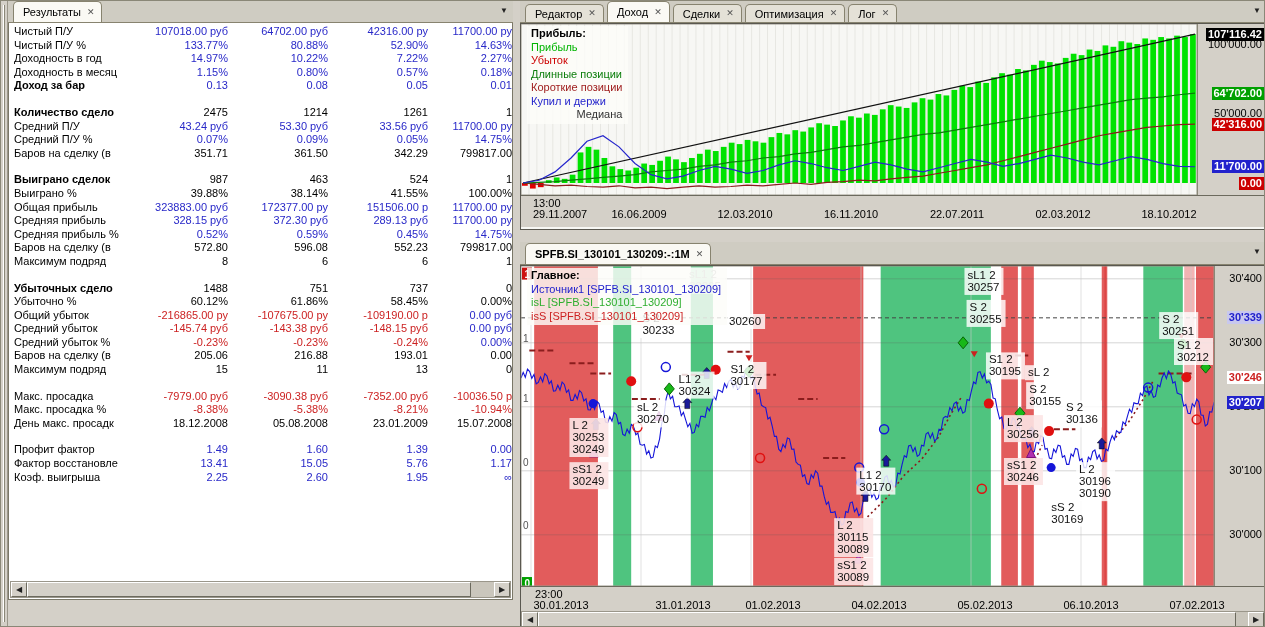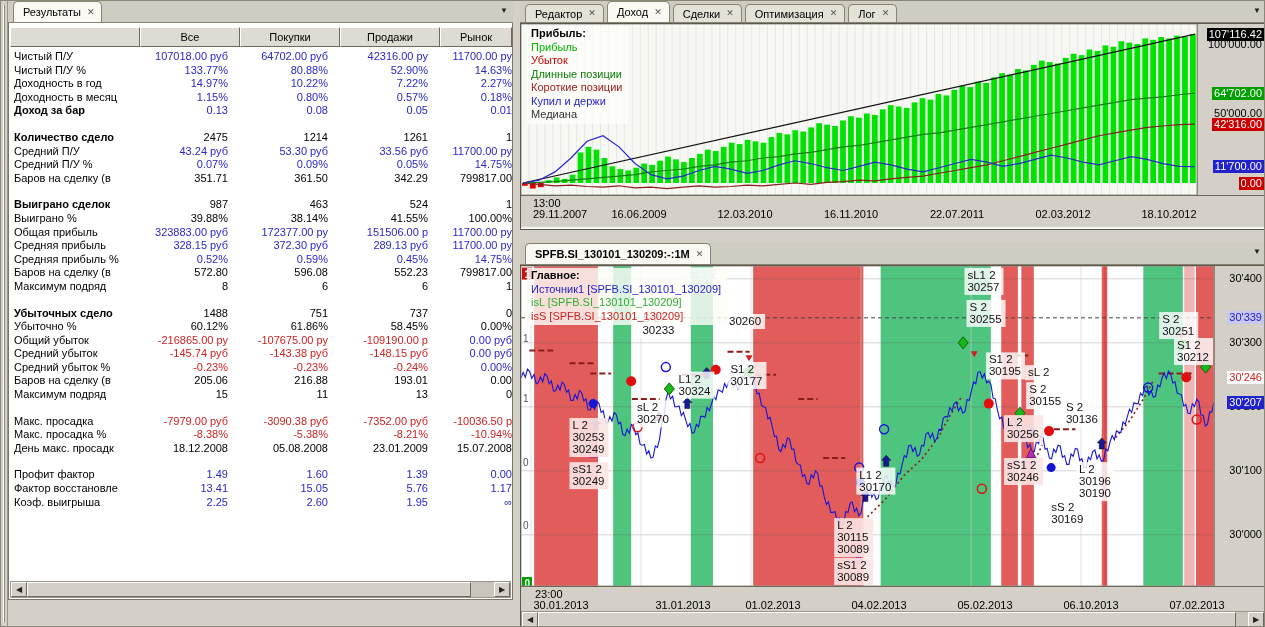--- a/index.html
+++ b/index.html
@@ -38,21 +38,21 @@
   .right-pane{position:absolute;left:519px;top:0;width:746px;height:627px;}
   .right-pane .tabstrip.top{left:0;right:0;top:0;}
   .chart-frame{position:absolute;background:#f7f7f4;border:1px solid #5a5850;box-sizing:border-box;}
   .frame-top{left:0;right:0;top:22px;height:207px;}
   .hsplit{position:absolute;left:0;right:0;top:229px;height:12px;background:#d4d0c8;}
   .tabstrip.bottomstrip{left:0;right:0;top:241px;height:23px;}
   .frame-bot{left:0;right:0;top:264px;height:363px;}
   .plotwrap{position:absolute;left:0;top:0;}
   .gutter{position:absolute;top:0;background:#d4d0c8;border-left:1px solid #8a8777;box-sizing:border-box;}
   .badge{position:absolute;right:1px;font-size:11px;line-height:13px;padding:0 2px;white-space:nowrap;}
-  .badge.colored{font-weight:normal;}
+  .badge.colored{font-weight:bold;}
   .xaxis{position:absolute;left:0;right:0;background:#d4d0c8;border-top:1px solid #6c6a5e;box-sizing:border-box;}
   .xtick{position:absolute;top:12px;transform:translateX(-50%);white-space:nowrap;}
   .xtime{position:absolute;top:1px;white-space:nowrap;}
   .legendbox{position:absolute;left:6px;top:2px;background:rgba(252,252,249,0.82);padding:1px 6px 2px 4px;pointer-events:none;z-index:5;}
   .legendbox div{line-height:13.5px;white-space:nowrap;}
   .legendbox .ltitle{font-weight:bold;color:#000;}
   svg{display:block;}
 </style>
 </head>
 <body>
@@ -64,27 +64,20 @@
   <div class="left-pane">
     <div class="tabstrip">
       <div class="tab active">
         <span>Результаты</span>
         <span class="tabclose">✕</span>
       </div>
       <div class="strip-dd">▼</div>
     </div>
     <div class="left-body">
       <div class="tablewrap" id="results-table">
-          <div class="thead">
-            <div class="hcell blank"></div>
-            <div class="hcell">Все</div>
-            <div class="hcell">Покупки</div>
-            <div class="hcell">Продажи</div>
-            <div class="hcell c4">Рынок</div>
-          </div>
           <div class="trow">
             <div class="rlabel">Чистый П/У</div>
             <div class="tcell c-b">107018.00 руб</div>
             <div class="tcell c-b">64702.00 руб</div>
             <div class="tcell c-b">42316.00 ру</div>
             <div class="tcell c-b c4">11700.00 ру</div>
           </div>
           <div class="trow">
             <div class="rlabel">Чистый П/У %</div>
             <div class="tcell c-b">133.77%</div>
@@ -505,21 +498,21 @@
             <polyline points="2,159 18,156.22 34,147.88 50,133.98 66,117.3 82,111.74000000000001 98,122.86 114,139.54 130,150.66 146,154.83 162,152.05 178,146.49 194,142.32 210,145.1 226,149.27 242,146.49 258,140.93 274,136.76 290,139.54 306,143.71 322,146.49 338,142.32 354,138.15 370,140.93 386,145.1 402,147.88 418,143.71 434,139.54 450,135.37 466,138.15 482,142.32 498,139.54 514,135.37 530,131.2 546,133.98 562,138.15 578,140.93 594,136.76 610,132.59 626,135.37 642,139.54 658,142.32 674,142.737" fill="none" stroke="#2525cc" stroke-width="1.2"></polyline>
             <rect x="0" y="0" width="676" height="171" fill="none" stroke="#9a968a"></rect>
           </svg>
         <div class="legendbox" id="equity-legend">
             <div class="ltitle">Прибыль:</div>
             <div style="color: rgb(0, 180, 0);">Прибыль</div>
             <div style="color: rgb(204, 0, 0);">Убыток</div>
             <div style="color: rgb(11, 125, 11);">Длинные позиции</div>
             <div style="color: rgb(160, 32, 32);">Короткие позиции</div>
             <div style="color: rgb(37, 37, 204);">Купил и держи</div>
-            <div style="color: rgb(51, 51, 51);">Медиана</div>
+            <div style="color: rgb(51, 51, 51); text-align: right;">Медиана</div>
           </div>
       </div>
       <div class="gutter" style="left:676px;right:0;height:171px;" id="equity-gutter">
           <div class="badge colored" style="top: 3.60876px; background: rgb(0, 0, 0); color: rgb(255, 255, 255);">107'116.42</div>
           <div class="badge" style="top: 13.5px; color: rgb(0, 0, 0);">100'000.00</div>
           <div class="badge colored" style="top: 62.5642px; background: rgb(0, 160, 0); color: rgb(255, 255, 255);">64'702.00</div>
           <div class="badge" style="top: 83px; color: rgb(0, 0, 0);">50'000.00</div>
           <div class="badge colored" style="top: 93.6808px; background: rgb(204, 0, 0); color: rgb(255, 255, 255);">42'316.00</div>
           <div class="badge colored" style="top: 136.237px; background: rgb(34, 34, 204); color: rgb(255, 255, 255);">11'700.00</div>
           <div class="badge colored" style="top: 152.5px; background: rgb(204, 0, 0); color: rgb(255, 255, 255);">0.00</div>

